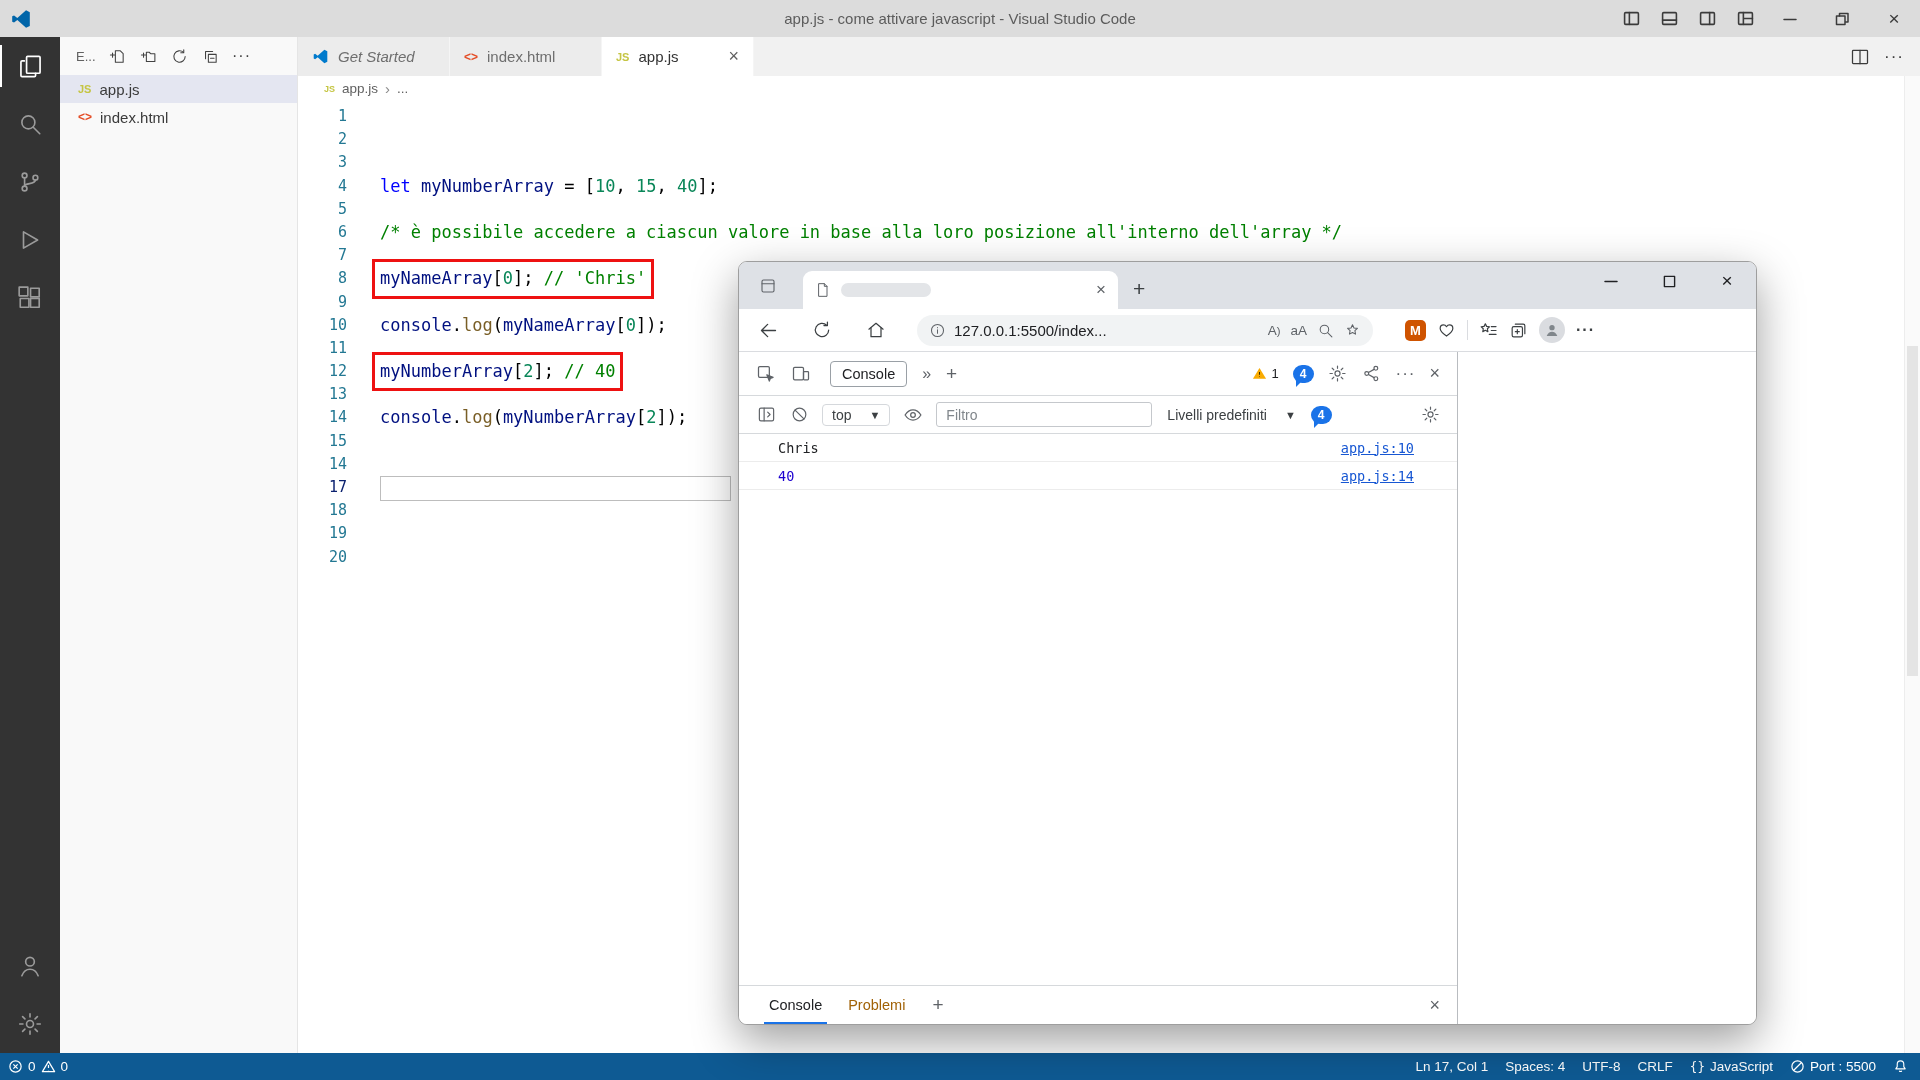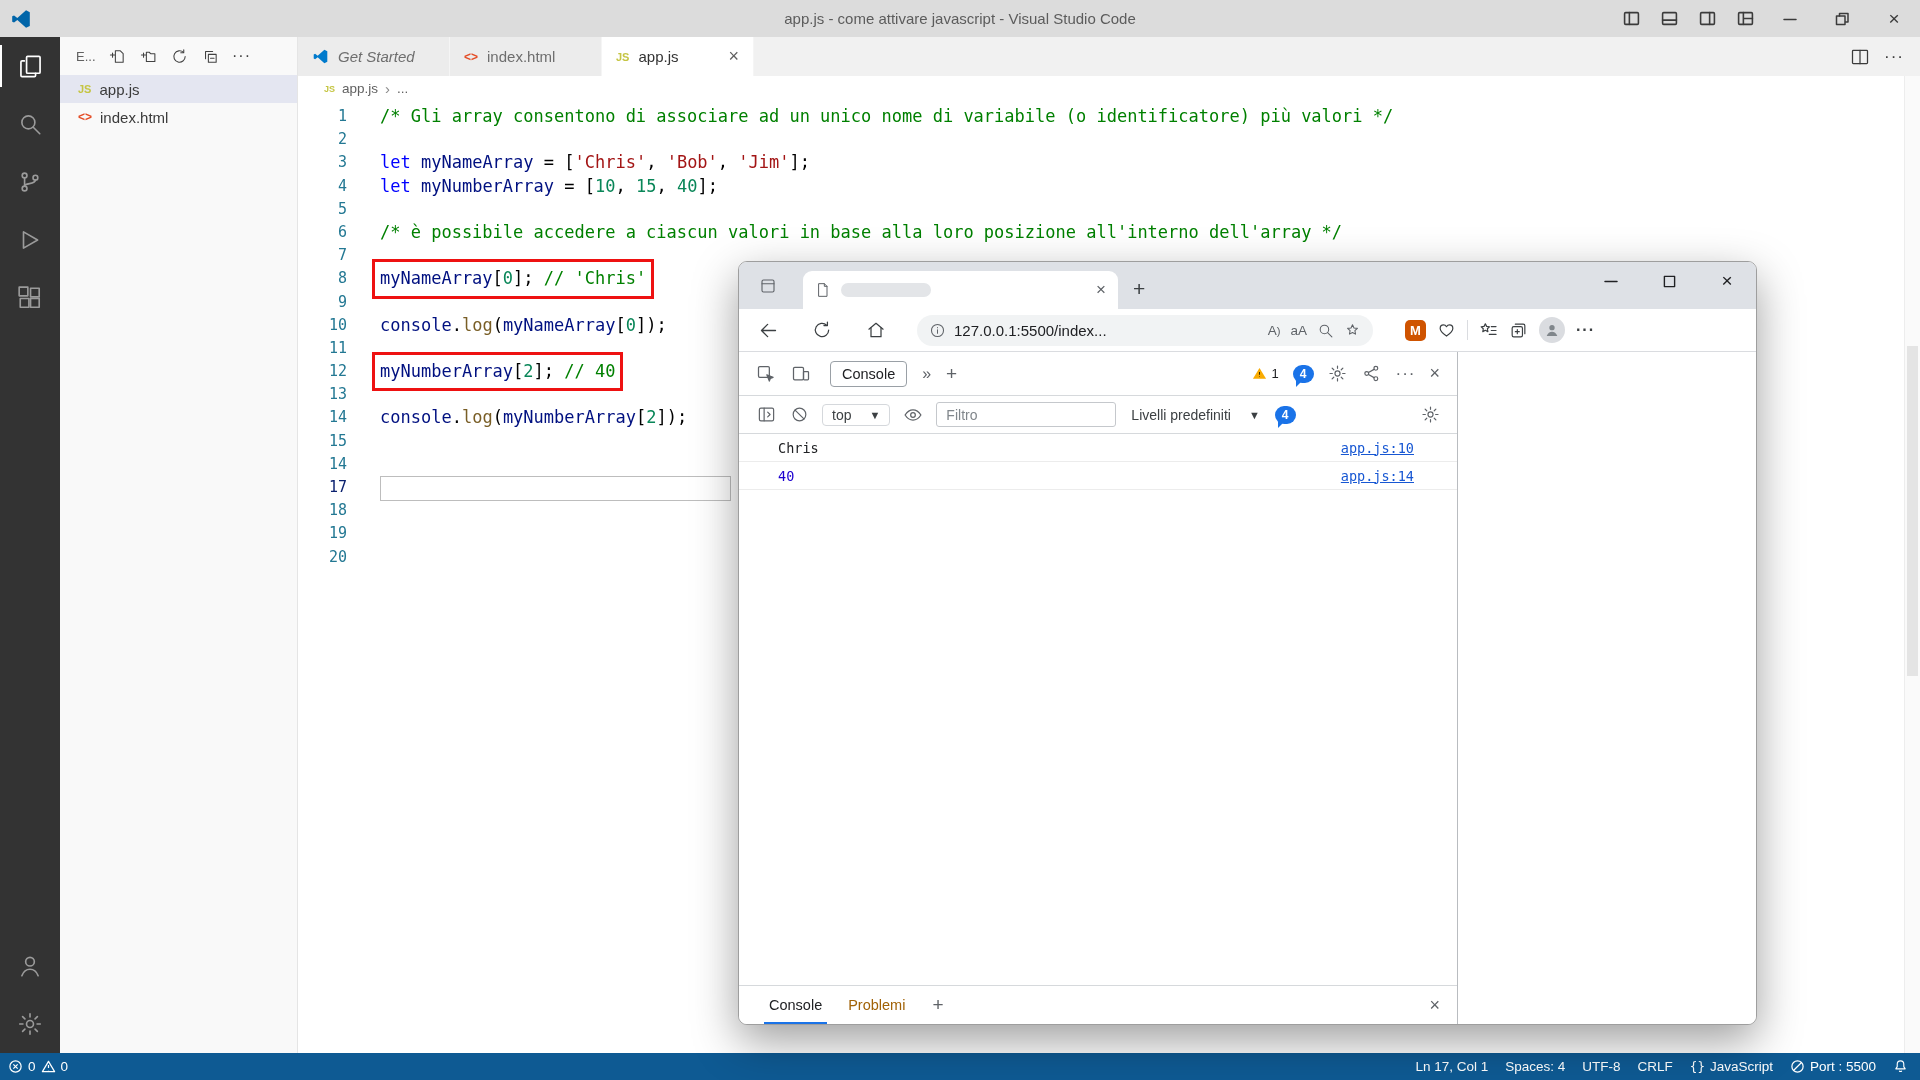--- a/index.html
+++ b/index.html
@@ -110,21 +110,21 @@
   .dt-rightcluster{margin-left:auto;display:flex;align-items:center;gap:14px}
   .dt-badge-warn{display:flex;align-items:center;gap:5px;font-size:13px;color:#202124}
   .dt-bubble{background:var(--badge-blue);color:#fff;font-size:12px;font-weight:700;border-radius:9px;padding:2px 7px;position:relative}
   .dt-bubble::after{content:"";position:absolute;left:3px;bottom:-4px;border:4px solid transparent;border-top-color:var(--badge-blue);border-left-color:var(--badge-blue)}
   .dt-close{font-size:18px;color:#5f6368}
 
   .dt-filterbar{height:38px;flex:none;border-bottom:1px solid #d6d9dc;display:flex;align-items:center;padding:0 17px;gap:13px;color:#5f6368}
   .dt-dd{display:flex;align-items:center;gap:18px;font-size:14px;color:#3c4043;border:1px solid #d5d8dc;border-radius:4px;padding:2px 9px}
   .dt-dd.noborder{border:none;padding:2px 2px}
   .caret{font-size:11px;color:#3c4043}
-  .dt-filter-input{width:180px;height:25px;border:1px solid #c5c8cc;border-radius:3px;font-size:14px;padding:0 9px;color:#202124;font-family:"Liberation Sans",sans-serif;background:#fff}
+  .dt-filter-input{width:216px;height:25px;border:1px solid #c5c8cc;border-radius:3px;font-size:14px;padding:0 9px;color:#202124;font-family:"Liberation Sans",sans-serif;background:#fff}
   .dt-filter-input::placeholder{color:#80868b}
   .dt-gear-right{margin-left:auto}
 
   .dt-body{flex:1;overflow:hidden}
   .console-row{height:28px;display:flex;align-items:center;padding:0 43px 0 39px;border-bottom:1px solid #ececec;font-family:"DejaVu Sans Mono",monospace;font-size:13.5px;color:#202124}
   .console-src{margin-left:auto;color:var(--link-blue);text-decoration:underline;cursor:pointer}
   .kind-number{color:#1c00cf}
 
   .dt-drawer{height:39px;flex:none;border-top:1px solid #d6d9dc;display:flex;align-items:center;padding:0 17px;gap:2px}
   .drawer-tab{height:100%;display:flex;align-items:center;padding:0 13px;font-size:14.5px;color:#a16207;position:relative;cursor:default}
@@ -303,26 +303,26 @@
       <span class="tr-more">···</span>
     </div>
   </div>
   <div class="breadcrumb">
     <span class="fico fico-js fico-bc">JS</span>
     <span>app.js</span>
     <span class="bc-sep">›</span>
     <span>...</span>
   </div>
   <div class="code-area">
-      <div class="code-line"><span class="gutter">1</span><span class="line-content"><span class="tk-c">/* Gli array consentono di associare ad un unico nome di variabile (o identificatore) più valori */</span></span></div>
+      <div class="code-line"><span class="gutter">1</span></div>
       <div class="code-line"><span class="gutter">2</span><span class="line-content"></span></div>
-      <div class="code-line"><span class="gutter">3</span><span class="line-content"><span class="tk-k">let</span><span class="tk-p"> </span><span class="tk-v">myNameArray</span><span class="tk-p"> = [</span><span class="tk-s">'Chris'</span><span class="tk-p">, </span><span class="tk-s">'Bob'</span><span class="tk-p">, </span><span class="tk-s">'Jim'</span><span class="tk-p">];</span></span></div>
+      <div class="code-line"><span class="gutter">3</span></div>
       <div class="code-line"><span class="gutter">4</span><span class="line-content"><span class="tk-k">let</span><span class="tk-p"> </span><span class="tk-v">myNumberArray</span><span class="tk-p"> = [</span><span class="tk-n">10</span><span class="tk-p">, </span><span class="tk-n">15</span><span class="tk-p">, </span><span class="tk-n">40</span><span class="tk-p">];</span></span></div>
       <div class="code-line"><span class="gutter">5</span><span class="line-content"></span></div>
-      <div class="code-line"><span class="gutter">6</span><span class="line-content"><span class="tk-c">/* è possibile accedere a ciascun valori in base alla loro posizione all'interno dell'array */</span></span></div>
+      <div class="code-line"><span class="gutter">6</span><span class="line-content"><span class="tk-c">/* è possibile accedere a ciascun valore in base alla loro posizione all'interno dell'array */</span></span></div>
       <div class="code-line"><span class="gutter">7</span><span class="line-content"></span></div>
       <div class="code-line"><span class="gutter">8</span><span class="line-content red-annotated"><span class="tk-v">myNameArray</span><span class="tk-p">[</span><span class="tk-n">0</span><span class="tk-p">]; </span><span class="tk-c">// 'Chris'</span></span></div>
       <div class="code-line"><span class="gutter">9</span><span class="line-content"></span></div>
       <div class="code-line"><span class="gutter">10</span><span class="line-content"><span class="tk-v">console</span><span class="tk-p">.</span><span class="tk-f">log</span><span class="tk-p">(</span><span class="tk-v">myNameArray</span><span class="tk-p">[</span><span class="tk-n">0</span><span class="tk-p">]);</span></span></div>
       <div class="code-line"><span class="gutter">11</span><span class="line-content"></span></div>
       <div class="code-line"><span class="gutter">12</span><span class="line-content red-annotated"><span class="tk-v">myNumberArray</span><span class="tk-p">[</span><span class="tk-n">2</span><span class="tk-p">]; </span><span class="tk-c">// 40</span></span></div>
       <div class="code-line"><span class="gutter">13</span><span class="line-content"></span></div>
       <div class="code-line"><span class="gutter">14</span><span class="line-content"><span class="tk-v">console</span><span class="tk-p">.</span><span class="tk-f">log</span><span class="tk-p">(</span><span class="tk-v">myNumberArray</span><span class="tk-p">[</span><span class="tk-n">2</span><span class="tk-p">]);</span></span></div>
       <div class="code-line"><span class="gutter">15</span><span class="line-content"></span></div>
       <div class="code-line"><span class="gutter">14</span><span class="line-content"></span></div>

